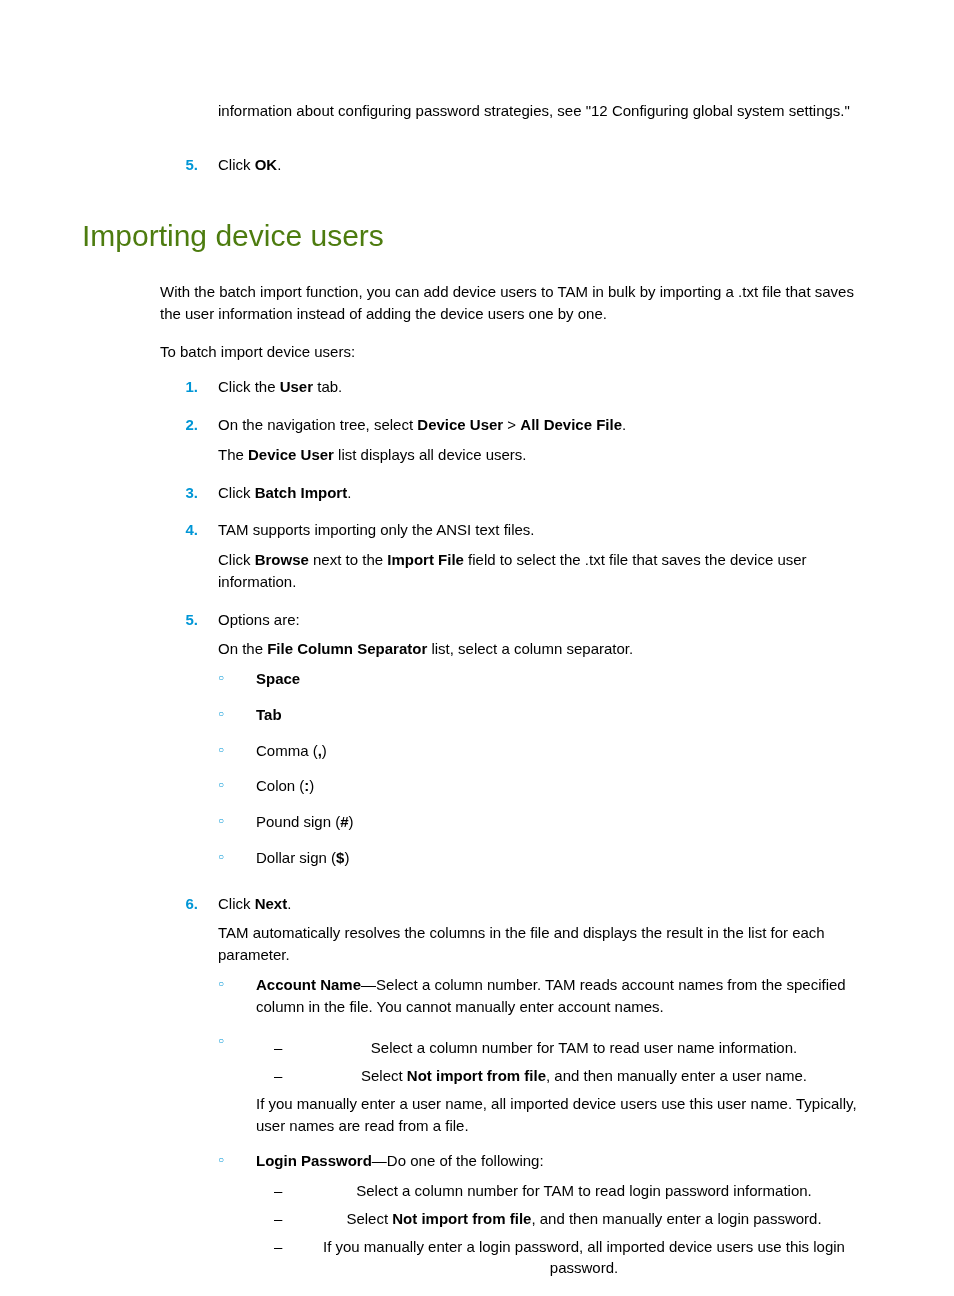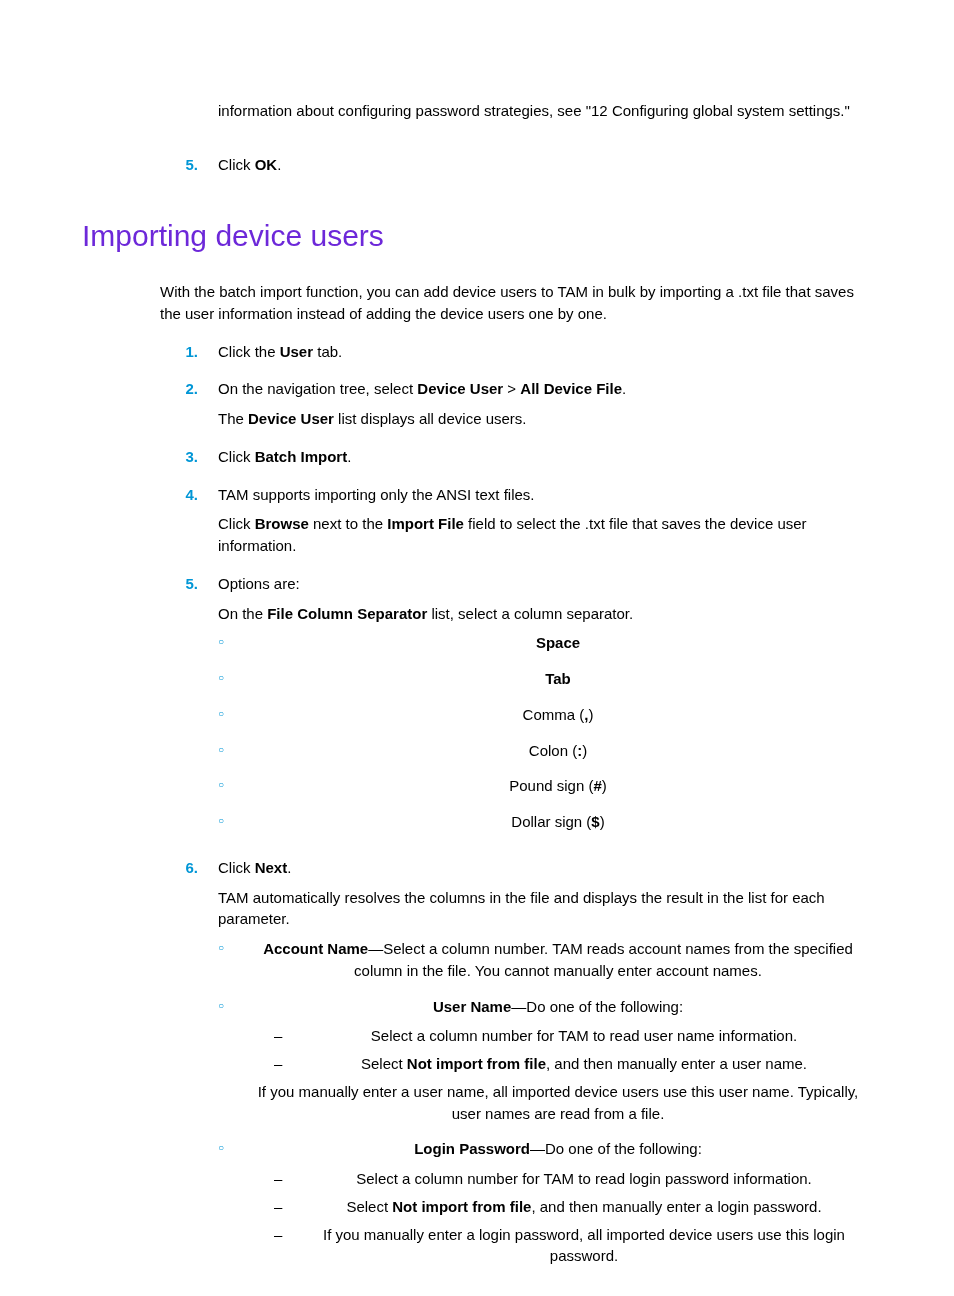--- a/index.html
+++ b/index.html
@@ -37,21 +37,21 @@
   .step-body {
     flex: 1;
   }
   .step-body p {
     margin: 0 0 8px 0;
   }
   .step-wrap {
     margin-left: 78px; 
   }
   h2.section {
-    color: #6d28d9;
+    color: #4d7c0f;
     font-weight: normal;
     font-size: 30px;
     margin: 30px 0 24px 0;
   }
   .intro {
     margin-left: 78px;
     margin-bottom: 16px;
   }
   .subintro {
     margin-left: 78px;
@@ -68,21 +68,21 @@
   }
   .circ-marker {
     flex: 0 0 26px;
     color: #0096d6;
     font-size: 10px;
     line-height: 20px;
   }
   .circ-body {
     flex: 1;
   }
-  .circ-body p { margin: 0 0 8px 0; text-align: center; }
+  .circ-body p { margin: 0 0 8px 12px; }
   .dash-list {
     margin: 6px 0 6px 30px;
     padding: 0;
   }
   .dash-item {
     display: flex;
     margin: 4px 0 6px 0;
   }
   .dash-marker {
     flex: 0 0 22px;
@@ -101,20 +101,21 @@
         <div class="step-num">5.</div>
         <div class="step-body">
           <p>Click <b>OK</b>.</p>
         </div>
       </div>
     </div>
 
   <h2 class="section">Importing device users</h2>
 
   <div class="intro">With the batch import function, you can add device users to TAM in bulk by importing a .txt file that saves the user information instead of adding the device users one by one.</div>
+  <div class="subintro">To batch import device users:</div>
 
   <div class="step-wrap" id="main-steps">
       <div class="step-row">
         <div class="step-num">1.</div>
         <div class="step-body">
           <p>Click the <b>User</b> tab.</p>
         </div>
       </div>
       <div class="step-row">
         <div class="step-num">2.</div>
@@ -189,21 +190,20 @@
           <div class="circ-list">
             <div class="circ-item">
               <div class="circ-marker">○</div>
               <div class="circ-body">
                 <p><b>Account Name</b>—Select a column number. TAM reads account names from the specified column in the file. You cannot manually enter account names.</p>
               </div>
             </div>
             <div class="circ-item">
               <div class="circ-marker">○</div>
               <div class="circ-body">
-                <p><b>User Name</b>—Do one of the following:</p>
                 <div class="dash-list">
                   <div class="dash-item">
                     <div class="dash-marker">–</div>
                     <div class="dash-body">Select a column number for TAM to read user name information.</div>
                   </div>
                   <div class="dash-item">
                     <div class="dash-marker">–</div>
                     <div class="dash-body">Select <b>Not import from file</b>, and then manually enter a user name.</div>
                   </div>
                 </div>

